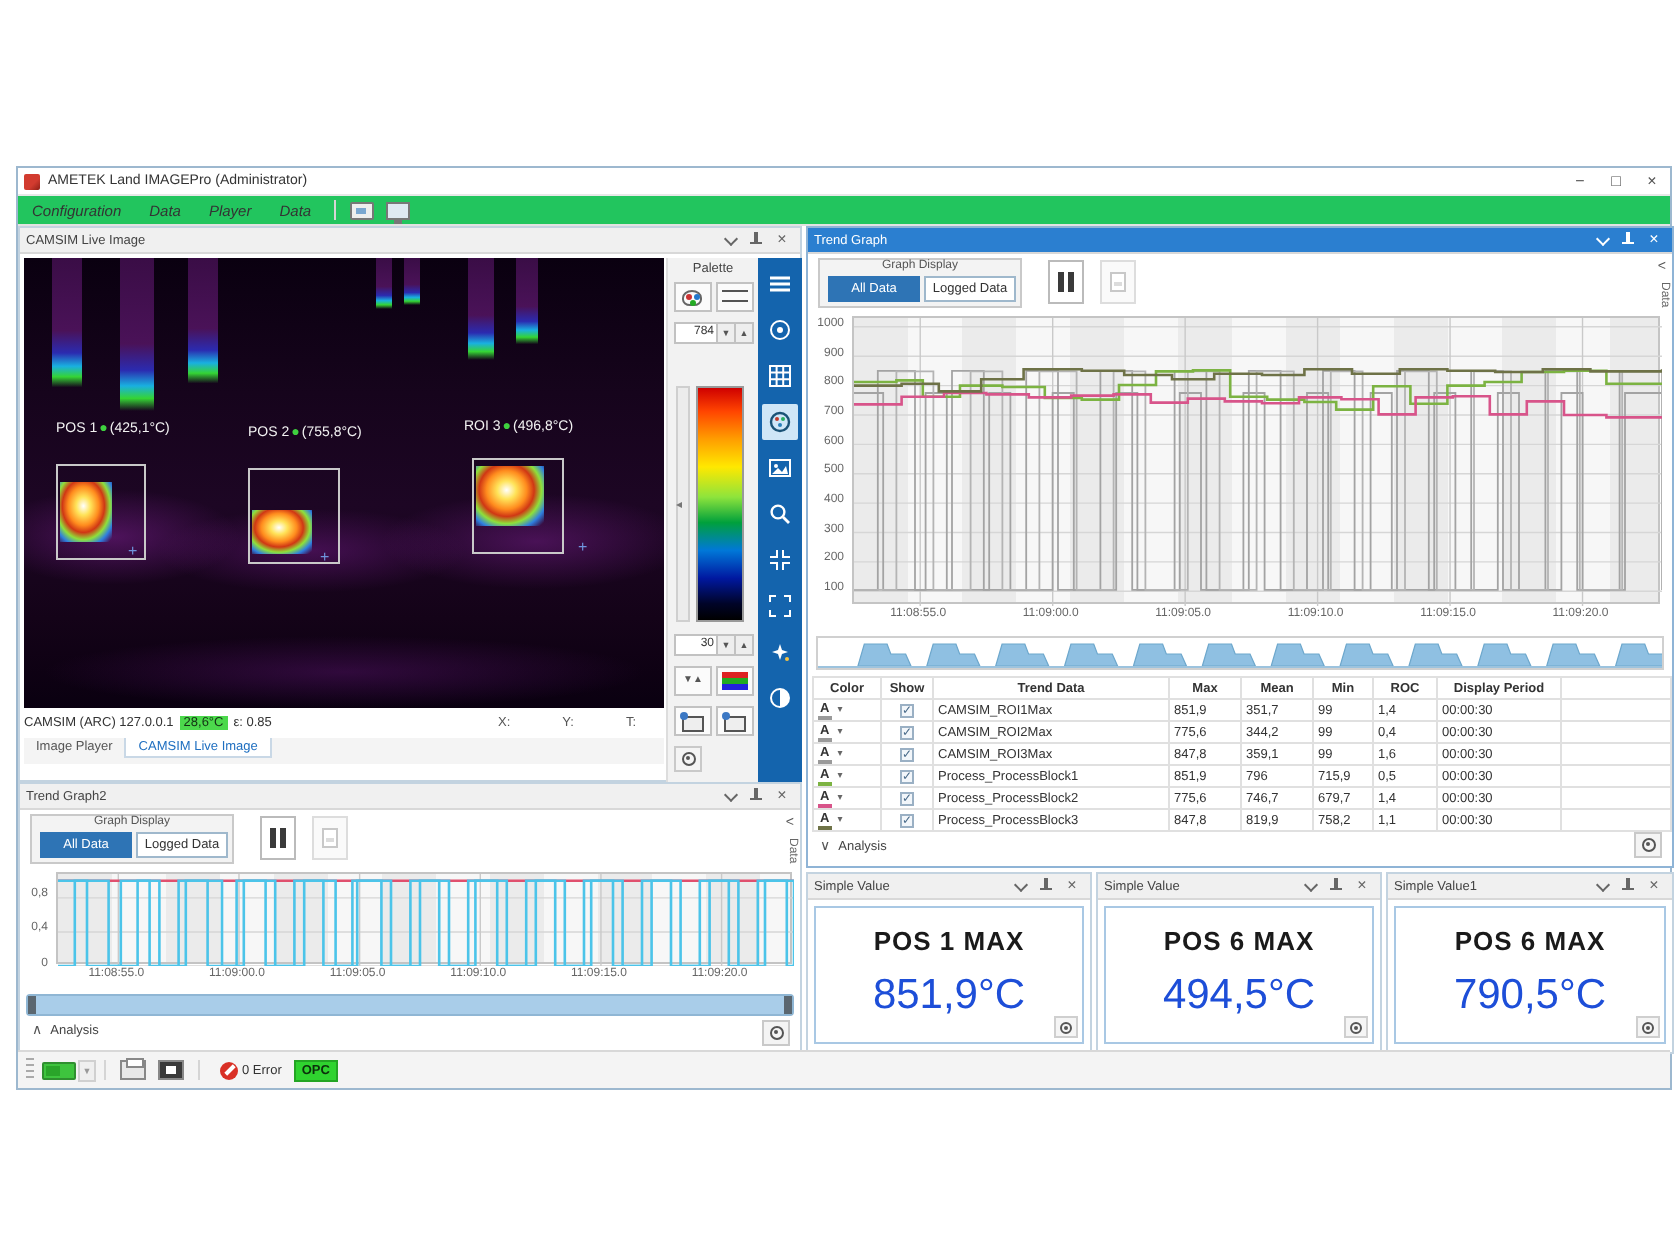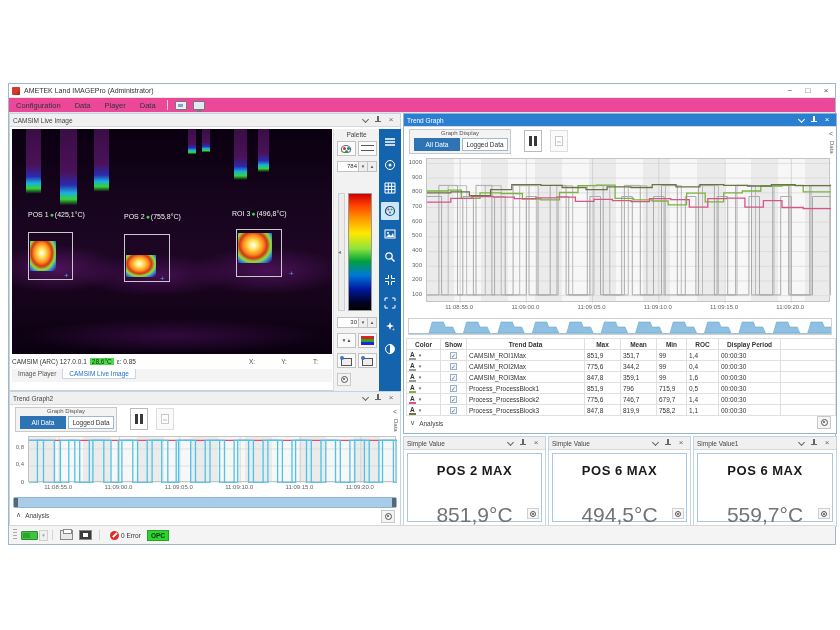--- a/index.html
+++ b/index.html
@@ -6,21 +6,21 @@
   *{box-sizing:border-box;font-family:"Liberation Sans",sans-serif;}
   #stage{position:relative;width:840px;height:630px;background:#fff;overflow:hidden;}
   #app{position:absolute;left:8px;top:83px;width:828px;height:462px;background:#fff;border:1px solid #9db8cf;}
 
   
   #titlebar{position:absolute;left:0;top:0;width:100%;height:14px;display:flex;align-items:center;background:#fff;border-bottom:1px solid #e8e8e8;}
   #appicon{width:8px;height:8px;margin:0 4px 0 3px;background:linear-gradient(135deg,#d23b2f 60%,#8e1f16);border-radius:1px;}
   #title{font-size:7px;color:#333;}
   #winbtns{margin-left:auto;display:flex;}
   #winbtns span{width:18px;text-align:center;font-size:8px;color:#555;line-height:13px;cursor:default;}
-  #menubar{position:absolute;left:0;top:14px;width:100%;height:15px;display:flex;align-items:center;background:#ec4899;border-bottom:1px solid #e2e2e2;font-size:7.5px;color:#333;}
+  #menubar{position:absolute;left:0;top:14px;width:100%;height:15px;display:flex;align-items:center;background:#22c55e;border-bottom:1px solid #e2e2e2;font-size:7.5px;color:#333;font-style:italic;}
   #menubar .mi{padding:0 7px;line-height:15px;}
   .tb-sep{width:1px;height:10px;background:#d5d5d5;margin:0 4px;}
   .mini-ic{width:12px;height:9px;margin:0 3px;position:relative;}
   .ic-share{border:1px solid #777;border-radius:1px;background:#eee;}
   .ic-share:after{content:"";position:absolute;left:2px;top:2px;width:5px;height:3px;background:#7aa7d0;}
   .ic-monitor{border:1px solid #777;background:#dfe9f2;}
   .ic-monitor:after{content:"";position:absolute;left:3px;bottom:-3px;width:4px;height:2px;background:#777;}
 
   
   .panel{position:absolute;background:#fff;border:1px solid #c3d3e0;}
@@ -118,21 +118,21 @@
 
   
   #bluebar{position:absolute;left:369px;top:15px;width:22px;height:262px;background:#1464ad;display:flex;flex-direction:column;align-items:center;padding-top:4px;gap:5px;}
   .bb-ic{width:18px;height:18px;display:flex;align-items:center;justify-content:center;}
   .bb-ic.sel{background:#cfe6f7;border-radius:1px;}
   .bb-ic svg{display:block;}
 
   
   .sv-body{position:absolute;left:3px;top:16px;right:3px;bottom:4px;border:1px solid #a9c8e4;background:#fff;}
   .sv-label{text-align:center;font-size:13px;font-weight:bold;color:#1a1a1a;margin-top:9px;letter-spacing:.5px;}
-  .sv-value{text-align:center;font-size:21px;color:#737373;margin-top:25px;}
+  .sv-value{text-align:center;font-size:21px;color:#1d4ed8;margin-top:8px;}
   .sv-gear{position:absolute;right:2px;bottom:2px;width:12px;height:11px;border:1px solid #cfcfcf;background:#f5f5f5;display:flex;align-items:center;justify-content:center;}
   .sv-gear .gear{width:6px;height:6px;border-width:1.4px;}
 
   
   #statusbar{position:absolute;left:0;bottom:0;width:100%;height:19px;border-top:1px solid #d8d8d8;background:#f4f4f4;display:flex;align-items:center;font-size:6.5px;color:#333;}
   #drag-dots{width:4px;height:12px;margin:0 4px;background:repeating-linear-gradient(to bottom,#aaa 0 1px,transparent 1px 3px);}
   #battery{width:17px;height:9px;border:1px solid #2f8f2f;background:#3ec43e;border-radius:1px;position:relative;}
   #battery:after{content:"";position:absolute;left:1px;top:1px;width:7px;height:5px;background:#2aa52a;}
   .dd-btn{width:9px;height:11px;border:1px solid #d0d0d0;background:#efefef;font-size:4.5px;line-height:10px;text-align:center;color:#999;margin-left:1px;}
   .sb-ic{width:13px;height:10px;border:1px solid #888;background:#e8e8e8;position:relative;margin:0 3px;}
@@ -590,21 +590,21 @@
   <div class="panel" style="left:394px;top:352px;width:143px;height:91px;">
     <div class="phdr">
       <span class="ptitle">Simple Value</span>
           <span class="hdr-btns">
             <span class="hb ic-chev"></span>
             <span class="hb ic-pin"></span>
             <span class="hb ic-x">×</span>
           </span>
     </div>
     <div class="sv-body">
-      <div class="sv-label">POS 2 MAX</div>
+      <div class="sv-label">POS 1 MAX</div>
       <div class="sv-value">851,9°C</div>
       <div class="sv-gear">
             <span class="gear"></span>
           </div>
     </div>
   </div>
   <div class="panel" style="left:539px;top:352px;width:143px;height:91px;">
     <div class="phdr">
       <span class="ptitle">Simple Value</span>
           <span class="hdr-btns">
@@ -625,21 +625,21 @@
     <div class="phdr">
       <span class="ptitle">Simple Value1</span>
           <span class="hdr-btns">
             <span class="hb ic-chev"></span>
             <span class="hb ic-pin"></span>
             <span class="hb ic-x">×</span>
           </span>
     </div>
     <div class="sv-body">
       <div class="sv-label">POS 6 MAX</div>
-      <div class="sv-value">559,7°C</div>
+      <div class="sv-value">790,5°C</div>
       <div class="sv-gear">
             <span class="gear"></span>
           </div>
     </div>
   </div>
 
   <div id="statusbar">
     <div id="drag-dots"></div>
     <div id="battery"></div>
     <div class="dd-btn">▼</div>

